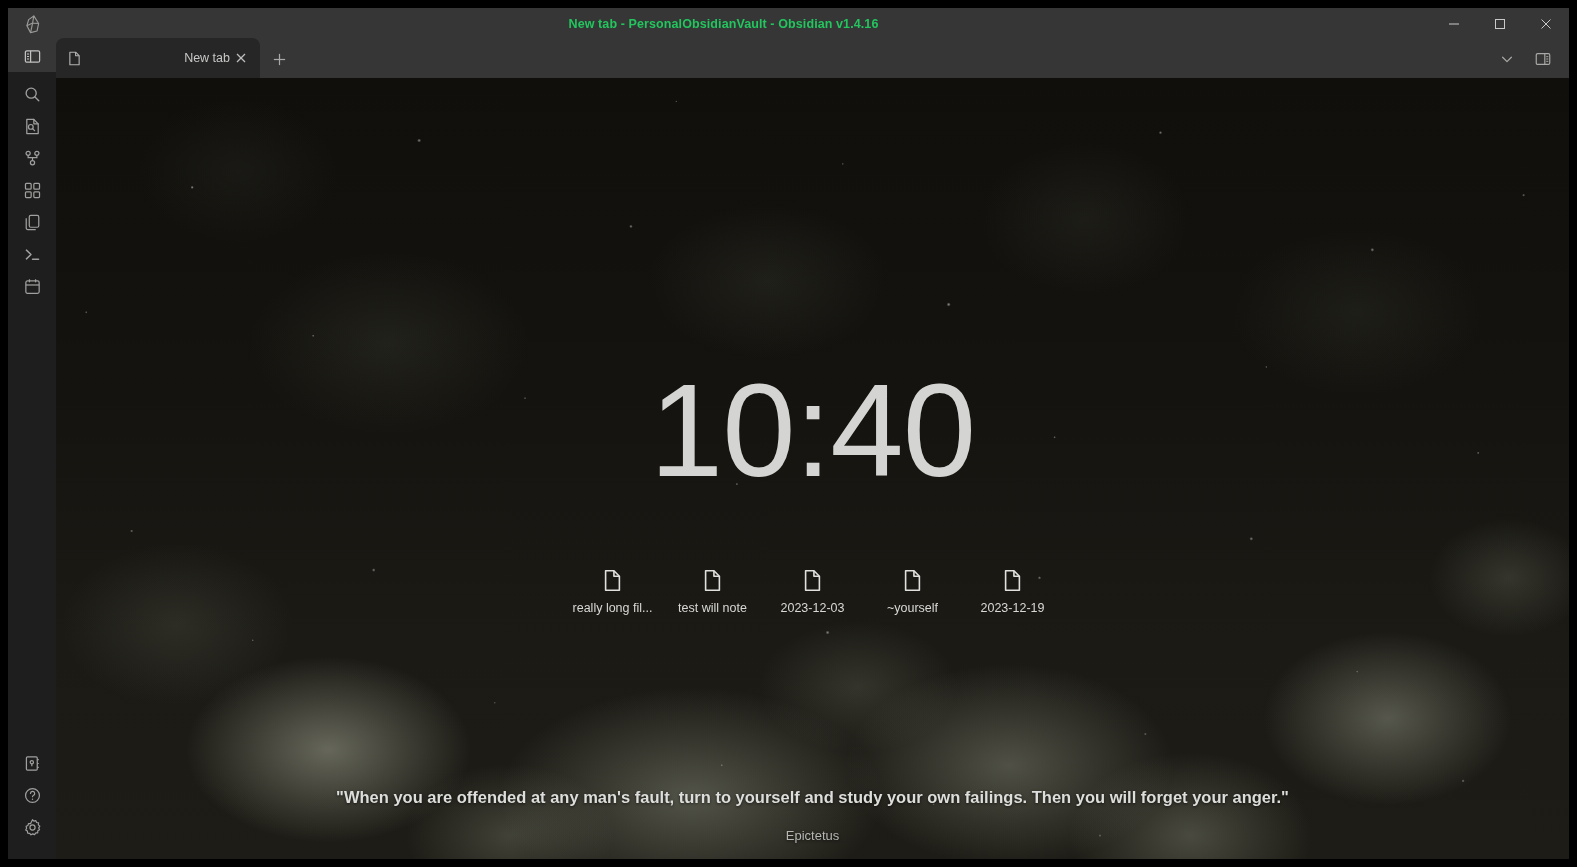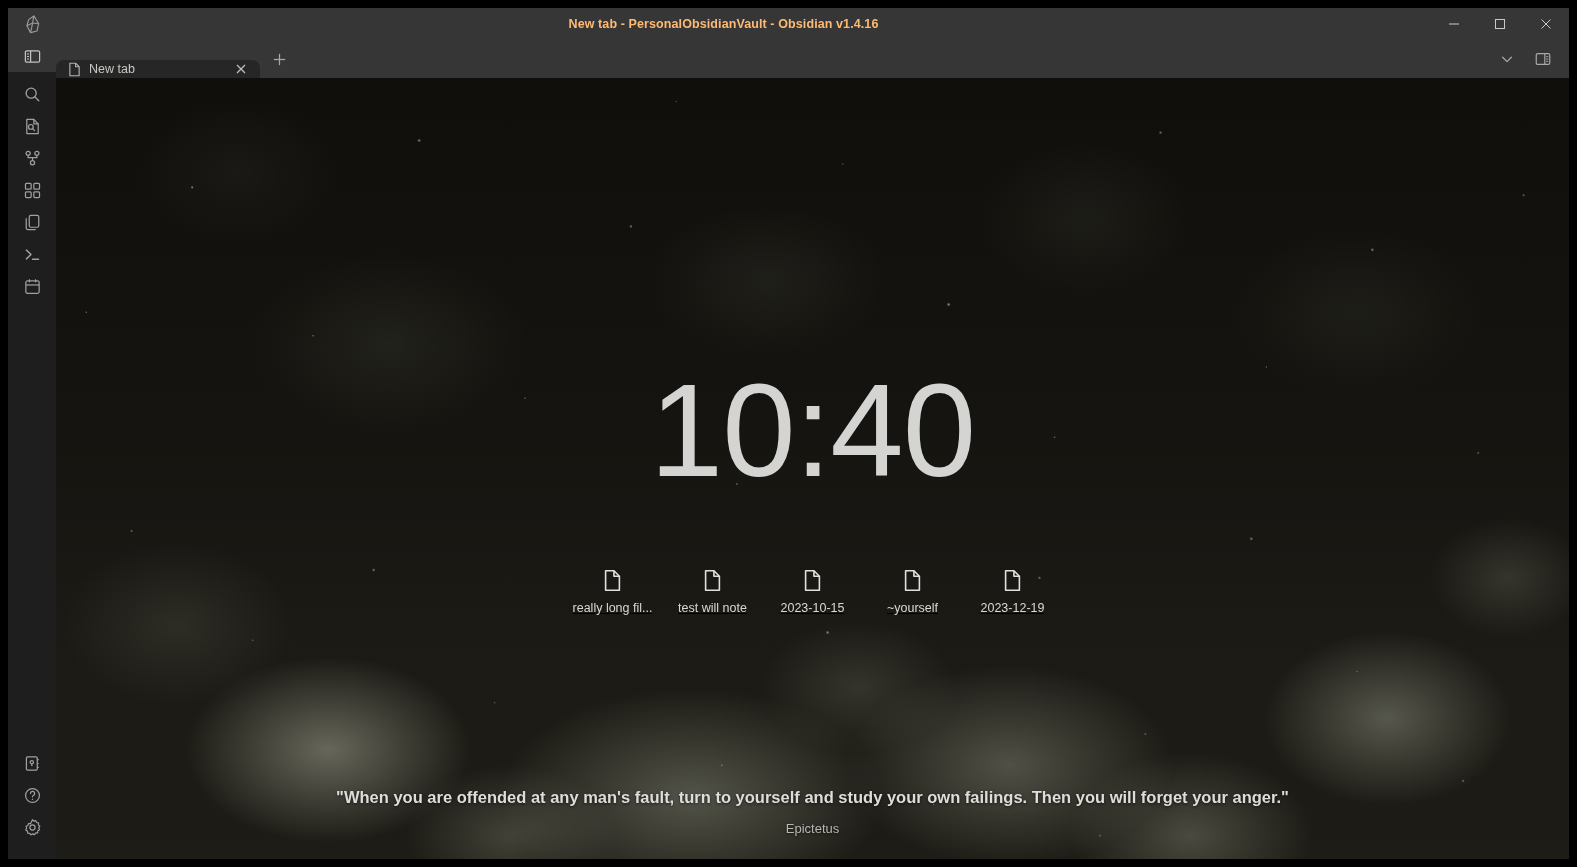--- a/index.html
+++ b/index.html
@@ -27,21 +27,21 @@
   .logo-slot {
     width:48px; height:32px;
     display:flex; align-items:center; justify-content:center;
     flex:0 0 48px;
   }
   .titlebar-title {
     flex:1;
     text-align:center;
     font-size:12.5px;
     font-weight:bold;
-    color:#fdba74;
+    color:#22c55e;
     letter-spacing:.1px;
     user-select:none;
     margin-left:-40px;
   }
   .win-controls { display:flex; height:32px; flex:0 0 auto; }
   .win-btn {
     width:46px; height:32px;
     display:flex; align-items:center; justify-content:center;
   }
   .win-btn svg { display:block; }
@@ -49,27 +49,28 @@
   
   .tabbar {
     position:absolute; left:8px; top:40px;
     width:1561px; height:38px;
     background:#363636;
     display:flex; align-items:flex-end;
   }
   .tabbar-left-pad { width:48px; flex:0 0 48px; height:38px; }
   .tab {
     position:relative;
-    height:18px;
+    height:40px;
     min-width:204px;
     background:#262626;
     border-radius:8px 8px 0 0;
     display:flex; align-items:center;
     padding:0 8px 0 12px;
-    gap:8px;
+    gap:0;
+    text-align:right;
   }
   .tab-file-icon { flex:0 0 auto; display:flex; align-items:center; }
   .tab-title {
     flex:1;
     font-size:12.5px;
     color:#c8c8c6;
     white-space:nowrap;
     overflow:hidden;
     text-overflow:ellipsis;
   }
@@ -204,21 +205,20 @@
     top:488px;
     display:flex;
     justify-content:center;
     gap:0;
   }
   .recent-item {
     width:100px;
     display:flex; flex-direction:column;
     align-items:center;
     gap:7px;
-    text-decoration:underline;
   }
   .recent-icon { display:flex; align-items:center; justify-content:center; height:28px; }
   .recent-label {
     font-size:12.5px;
     color:#d8d8d6;
     white-space:nowrap;
     overflow:hidden;
     text-overflow:ellipsis;
     max-width:100px;
     text-align:center;
@@ -232,21 +232,21 @@
     text-align:center;
   }
   .quote-text {
     font-size:16.5px;
     font-weight:bold;
     color:#dddddb;
     line-height:1.35;
     text-shadow:0 1px 3px rgba(0,0,0,.6);
   }
   .quote-author {
-    margin-top:13px;
+    margin-top:20px;
     font-size:13px;
     color:#b6b6b4;
     text-shadow:0 1px 3px rgba(0,0,0,.6);
   }
 
   svg { overflow:visible; }
 </style>
 </head>
 <body>
 
@@ -456,21 +456,21 @@
           </span>
           <span class="recent-label">test will note</span>
         </div>
         <div class="recent-item">
           <span class="recent-icon">
             <svg width="19" height="23" viewBox="0 0 16 19" fill="none" stroke="#e0e0de" stroke-width="1.35" stroke-linejoin="round">
               <path d="M2.2 1.3 h7 L13.8 5.9 V17.7 H2.2 Z"></path>
                 <path d="M9.2 1.3 V5.9 H13.8"></path>
             </svg>
           </span>
-          <span class="recent-label">2023-10-15</span>
+          <span class="recent-label">2023-12-03</span>
         </div>
         <div class="recent-item">
           <span class="recent-icon">
             <svg width="19" height="23" viewBox="0 0 16 19" fill="none" stroke="#e0e0de" stroke-width="1.35" stroke-linejoin="round">
               <path d="M2.2 1.3 h7 L13.8 5.9 V17.7 H2.2 Z"></path>
                 <path d="M9.2 1.3 V5.9 H13.8"></path>
             </svg>
           </span>
           <span class="recent-label">~yourself</span>
         </div>

